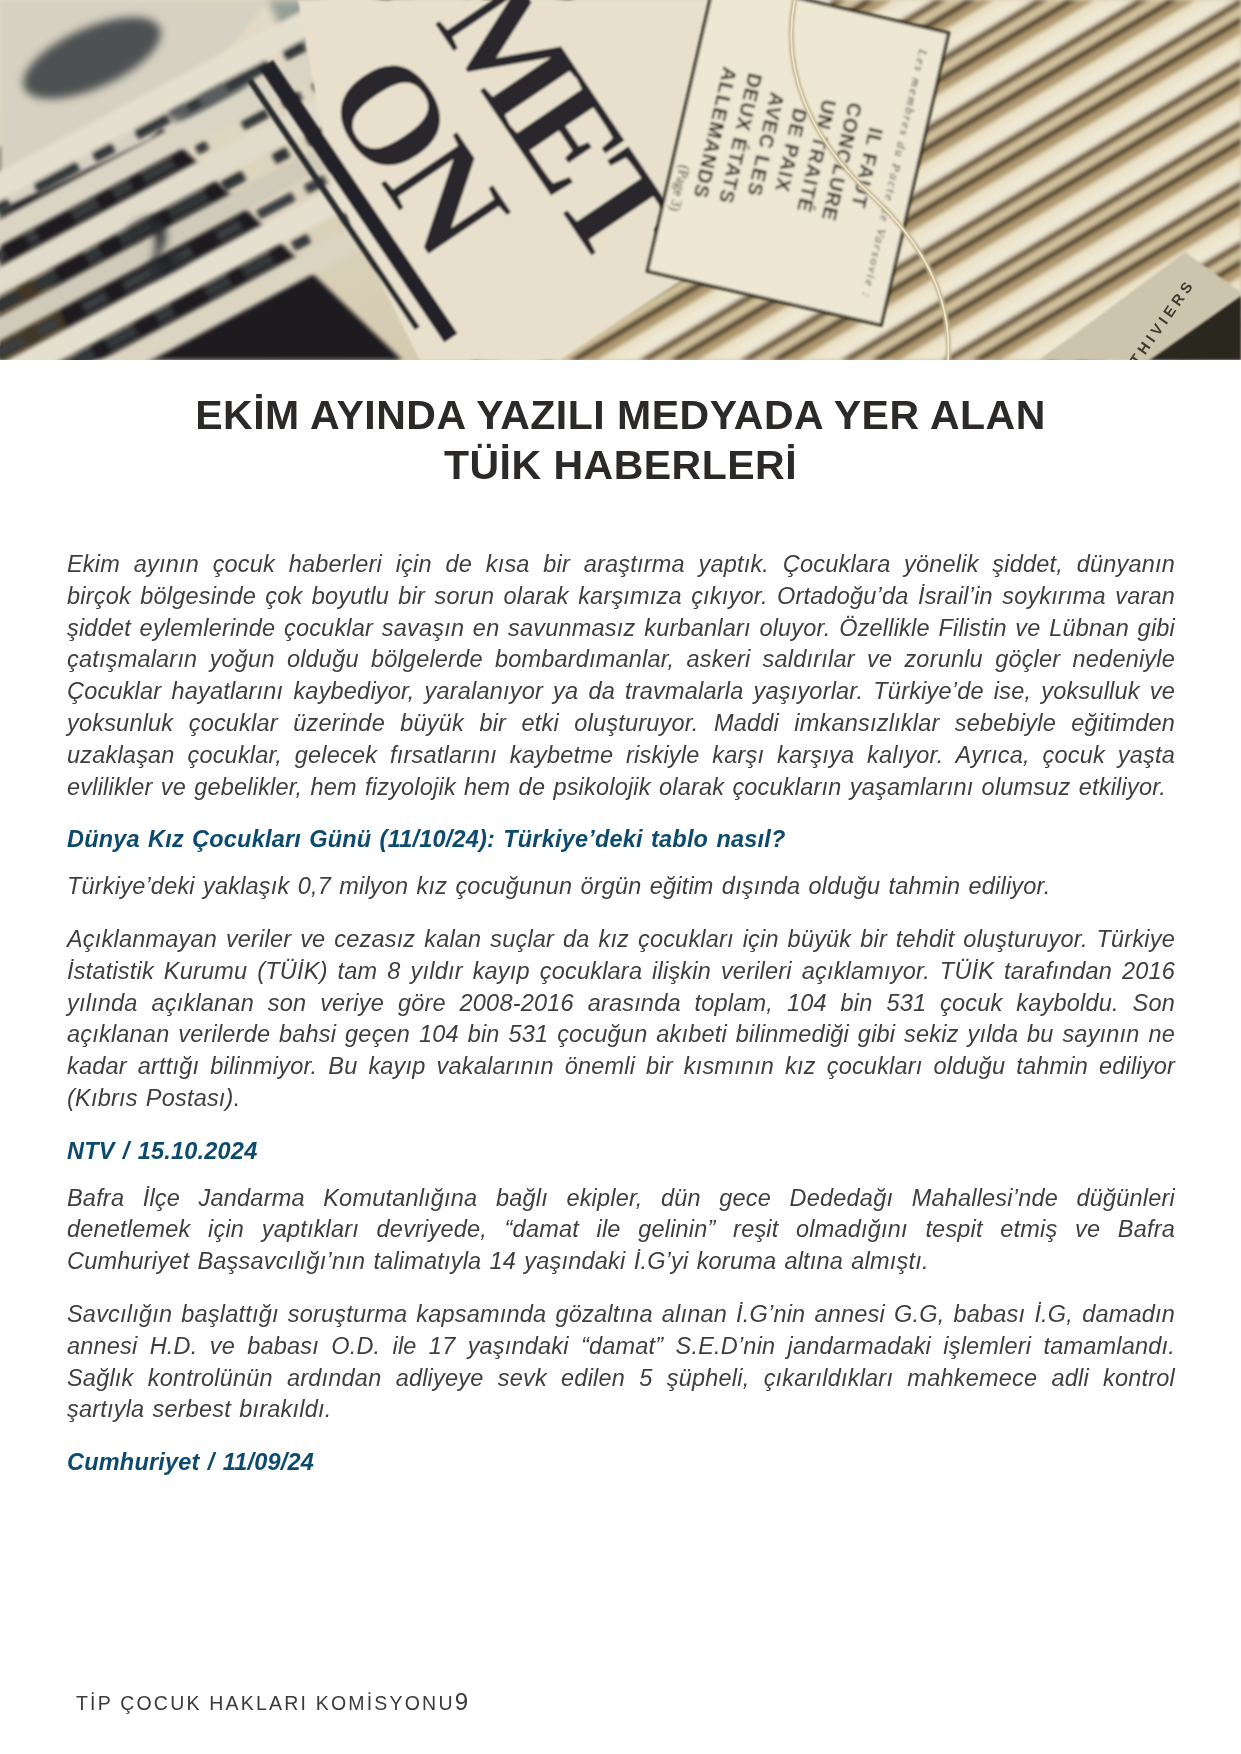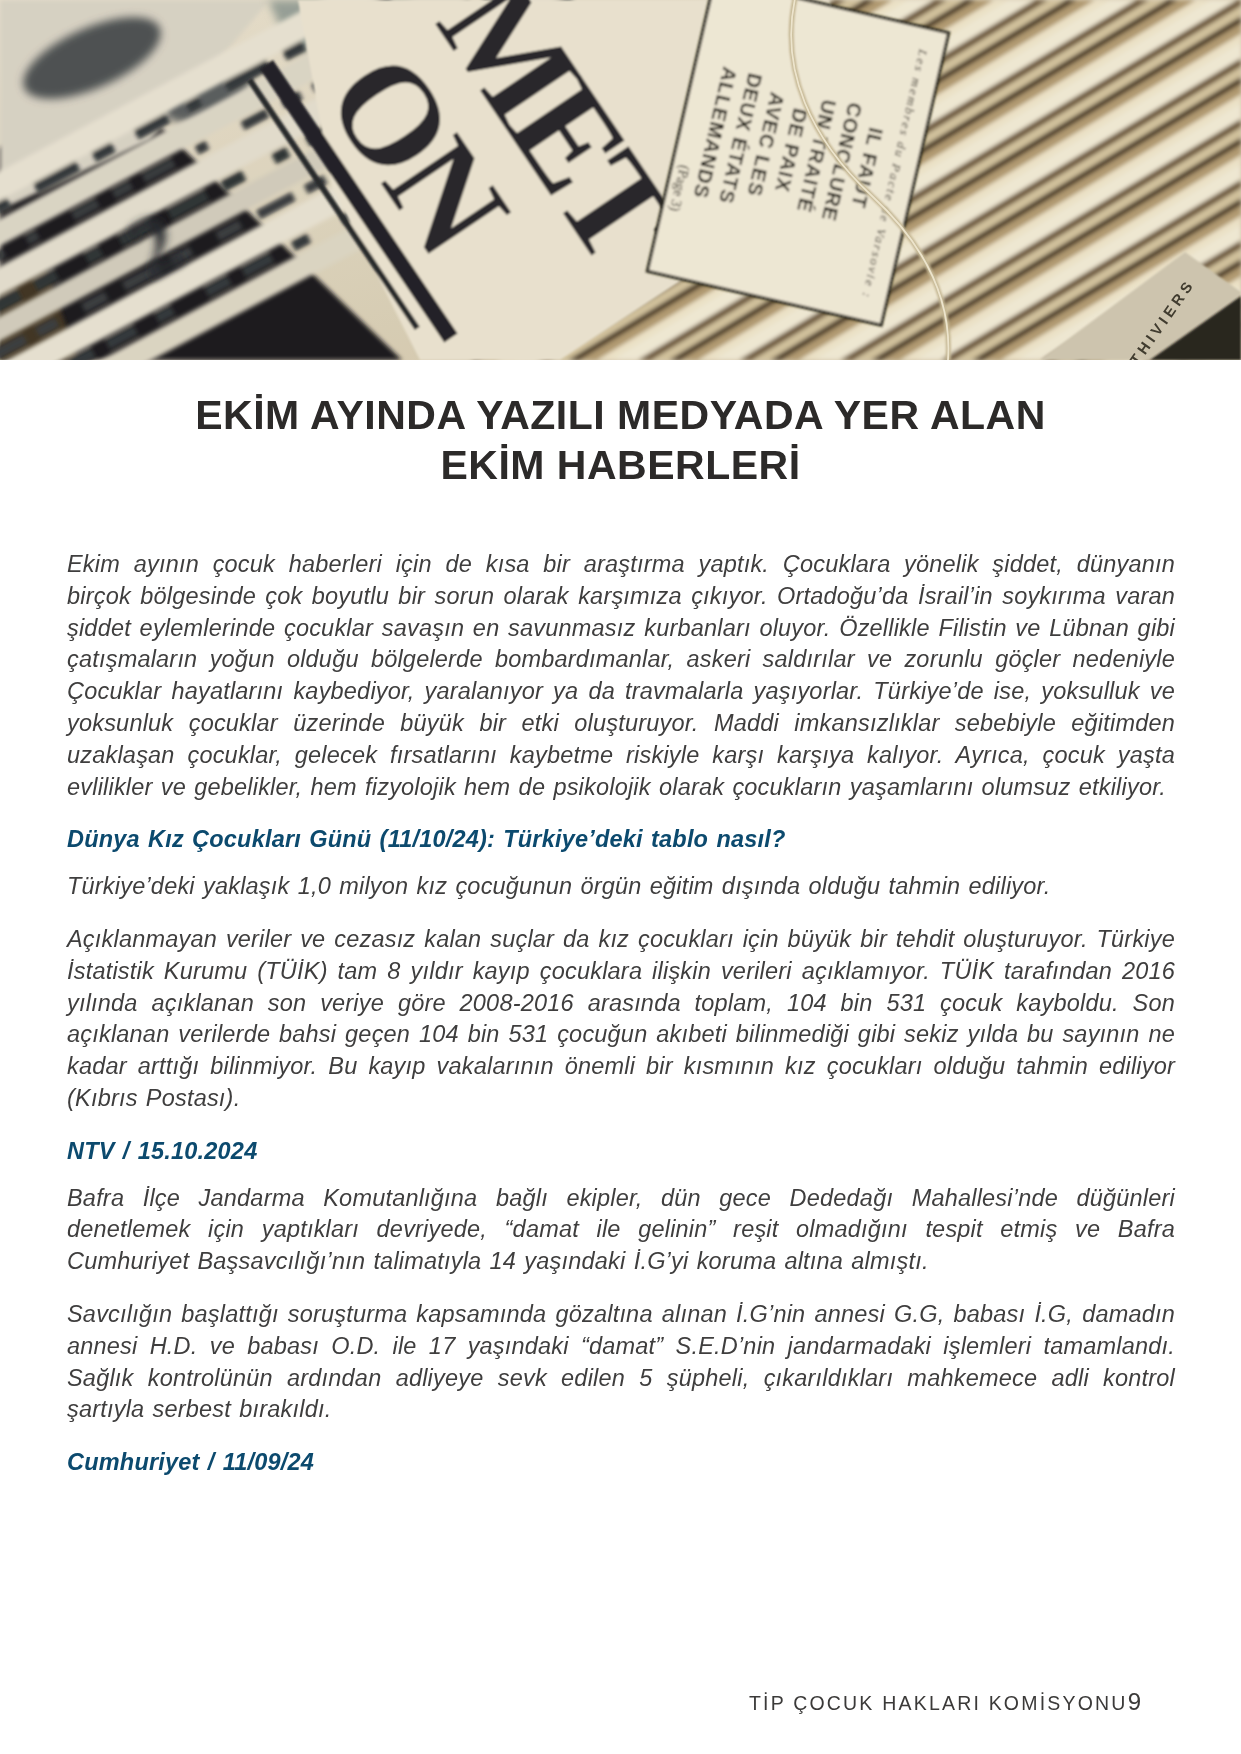--- a/index.html
+++ b/index.html
@@ -56,21 +56,21 @@
     color: #0c4a6e;
     margin: 4px 0 15px 0;
     text-align: left;
   }
   .footer {
     position: absolute;
     top: 1688px;
     left: 76px;
     right: 100px;
     display: flex;
-    justify-content: flex-end;
+    justify-content: flex-start;
     align-items: baseline;
     color: #3b3a39;
   }
   .footer .org {
     font-size: 19.5px;
     letter-spacing: 2.2px;
     font-weight: normal;
   }
   .footer .pagenum {
     font-size: 24px;
@@ -169,28 +169,28 @@
         <polygon points="1150,360 1241,296 1241,360" fill="#23201a" filter="url(#b1)"></polygon>
         <text transform="translate(1160,334) rotate(-55)" text-anchor="middle" font-family="Liberation Sans, sans-serif" font-weight="bold" font-size="15" letter-spacing="4" fill="#3b382e">A THIVIERS</text>
       </g>
 
       <rect width="1241" height="360" fill="#b98f4e" opacity="0.05"></rect>
     </svg>
   </div>
 
   <h1 class="title">
     <span>EKİM AYINDA YAZILI MEDYADA YER ALAN</span><br>
-    <span>EKİM HABERLERİ</span>
+    <span>TÜİK HABERLERİ</span>
   </h1>
 
   <div class="body-copy">
     <p>Ekim ayının çocuk haberleri için de kısa bir araştırma yaptık. Çocuklara yönelik şiddet, dünyanın birçok bölgesinde çok boyutlu bir sorun olarak karşımıza çıkıyor. Ortadoğu’da İsrail’in soykırıma varan şiddet eylemlerinde çocuklar savaşın en savunmasız kurbanları oluyor. Özellikle Filistin ve Lübnan gibi çatışmaların yoğun olduğu bölgelerde bombardımanlar, askeri saldırılar ve zorunlu göçler nedeniyle Çocuklar hayatlarını kaybediyor, yaralanıyor ya da travmalarla yaşıyorlar. Türkiye’de ise, yoksulluk ve yoksunluk çocuklar üzerinde büyük bir etki oluşturuyor. Maddi imkansızlıklar sebebiyle eğitimden uzaklaşan çocuklar, gelecek fırsatlarını kaybetme riskiyle karşı karşıya kalıyor. Ayrıca, çocuk yaşta evlilikler ve gebelikler, hem fizyolojik hem de psikolojik olarak çocukların yaşamlarını olumsuz etkiliyor.</p>
 
     <h2>Dünya Kız Çocukları Günü (11/10/24): Türkiye’deki tablo nasıl?</h2>
-    <p>Türkiye’deki yaklaşık 1,0 milyon kız çocuğunun örgün eğitim dışında olduğu tahmin ediliyor.</p>
+    <p>Türkiye’deki yaklaşık 0,7 milyon kız çocuğunun örgün eğitim dışında olduğu tahmin ediliyor.</p>
     <p>Açıklanmayan veriler ve cezasız kalan suçlar da kız çocukları için büyük bir tehdit oluşturuyor. Türkiye İstatistik Kurumu (TÜİK) tam 8 yıldır kayıp çocuklara ilişkin verileri açıklamıyor. TÜİK tarafından 2016 yılında açıklanan son veriye göre 2008-2016 arasında toplam, 104 bin 531 çocuk kayboldu. Son açıklanan verilerde bahsi geçen 104 bin 531 çocuğun akıbeti bilinmediği gibi sekiz yılda bu sayının ne kadar arttığı bilinmiyor. Bu kayıp vakalarının önemli bir kısmının kız çocukları olduğu tahmin ediliyor (Kıbrıs Postası).</p>
 
     <h2>NTV / 15.10.2024</h2>
     <p>Bafra İlçe Jandarma Komutanlığına bağlı ekipler, dün gece Dededağı Mahallesi’nde düğünleri denetlemek için yaptıkları devriyede, “damat ile gelinin” reşit olmadığını tespit etmiş ve Bafra Cumhuriyet Başsavcılığı’nın talimatıyla 14 yaşındaki İ.G’yi koruma altına almıştı.</p>
     <p>Savcılığın başlattığı soruşturma kapsamında gözaltına alınan İ.G’nin annesi G.G, babası İ.G, damadın annesi H.D. ve babası O.D. ile 17 yaşındaki “damat” S.E.D’nin jandarmadaki işlemleri tamamlandı. Sağlık kontrolünün ardından adliyeye sevk edilen 5 şüpheli, çıkarıldıkları mahkemece adli kontrol şartıyla serbest bırakıldı.</p>
 
     <h2>Cumhuriyet / 11/09/24</h2>
   </div>
 
   <div class="footer">

